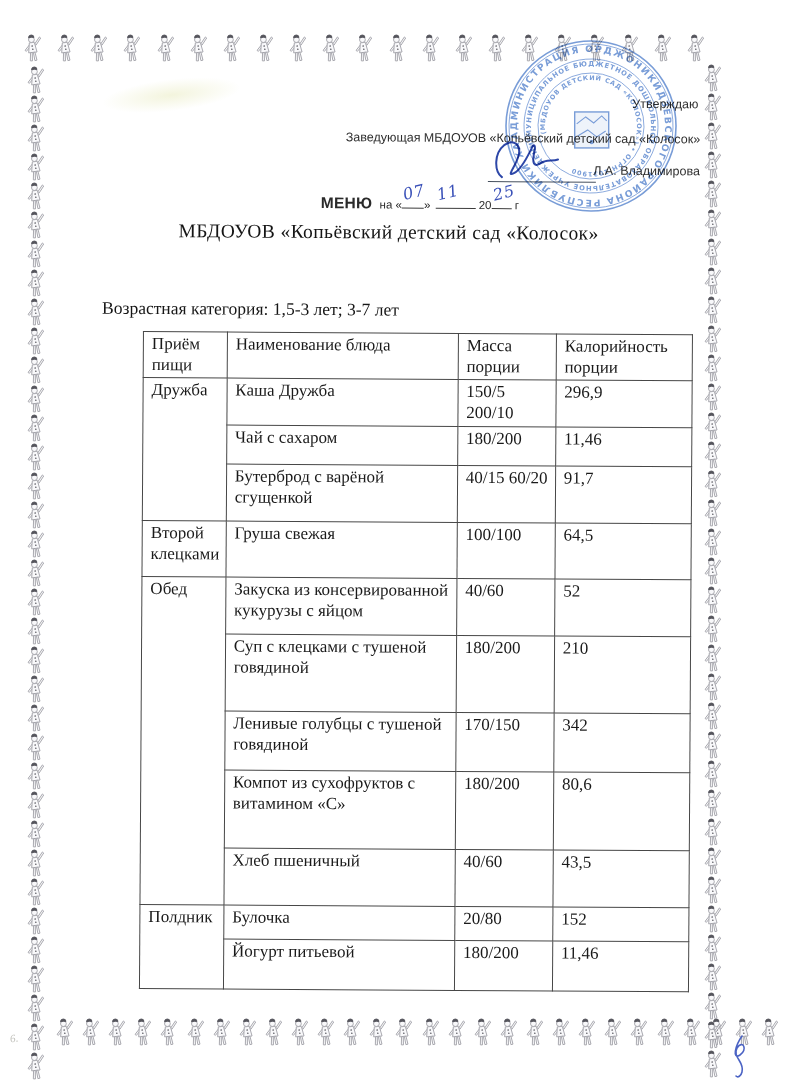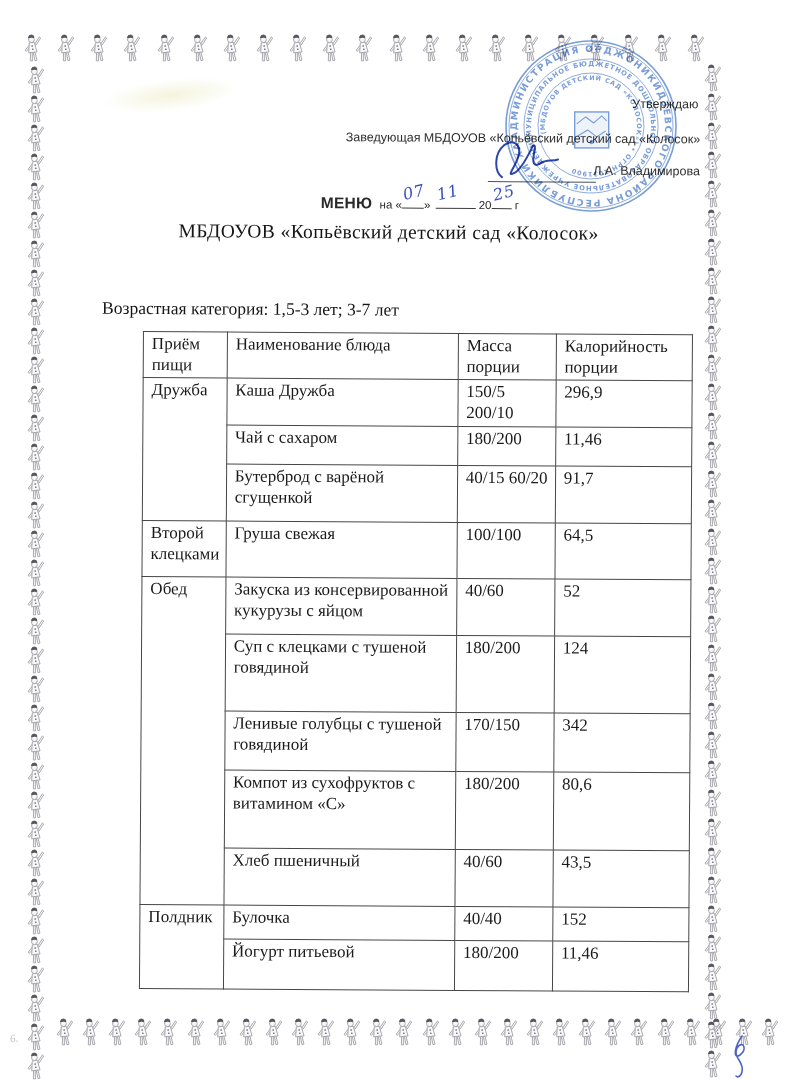--- a/index.html
+++ b/index.html
@@ -1701,41 +1701,41 @@
       </tr>
       <tr class="r4">
         <td rowspan="5">Обед</td>
         <td>Закуска из консервированной кукурузы с яйцом</td>
         <td class="mass">40/60</td>
         <td>52</td>
       </tr>
       <tr class="r5">
         <td>Суп с клецками с тушеной говядиной</td>
         <td class="mass">180/200</td>
-        <td>124</td>
+        <td>210</td>
       </tr>
       <tr class="r6">
         <td>Ленивые голубцы с тушеной говядиной</td>
         <td class="mass">170/150</td>
         <td>342</td>
       </tr>
       <tr class="r7">
         <td class="pt32">Компот из сухофруктов  с витамином «С»</td>
         <td class="mass">180/200</td>
         <td>80,6</td>
       </tr>
       <tr class="r8">
         <td class="pt26">Хлеб пшеничный</td>
         <td class="mass">40/60</td>
         <td>43,5</td>
       </tr>
       <tr class="r9">
         <td rowspan="2">Полдник</td>
         <td>Булочка</td>
-        <td class="mass">40/40</td>
+        <td class="mass">20/80</td>
         <td>152</td>
       </tr>
       <tr class="r10">
         <td>Йогурт питьевой</td>
         <td class="mass">180/200</td>
         <td>11,46</td>
       </tr>
     </tbody>
       </table>
 

